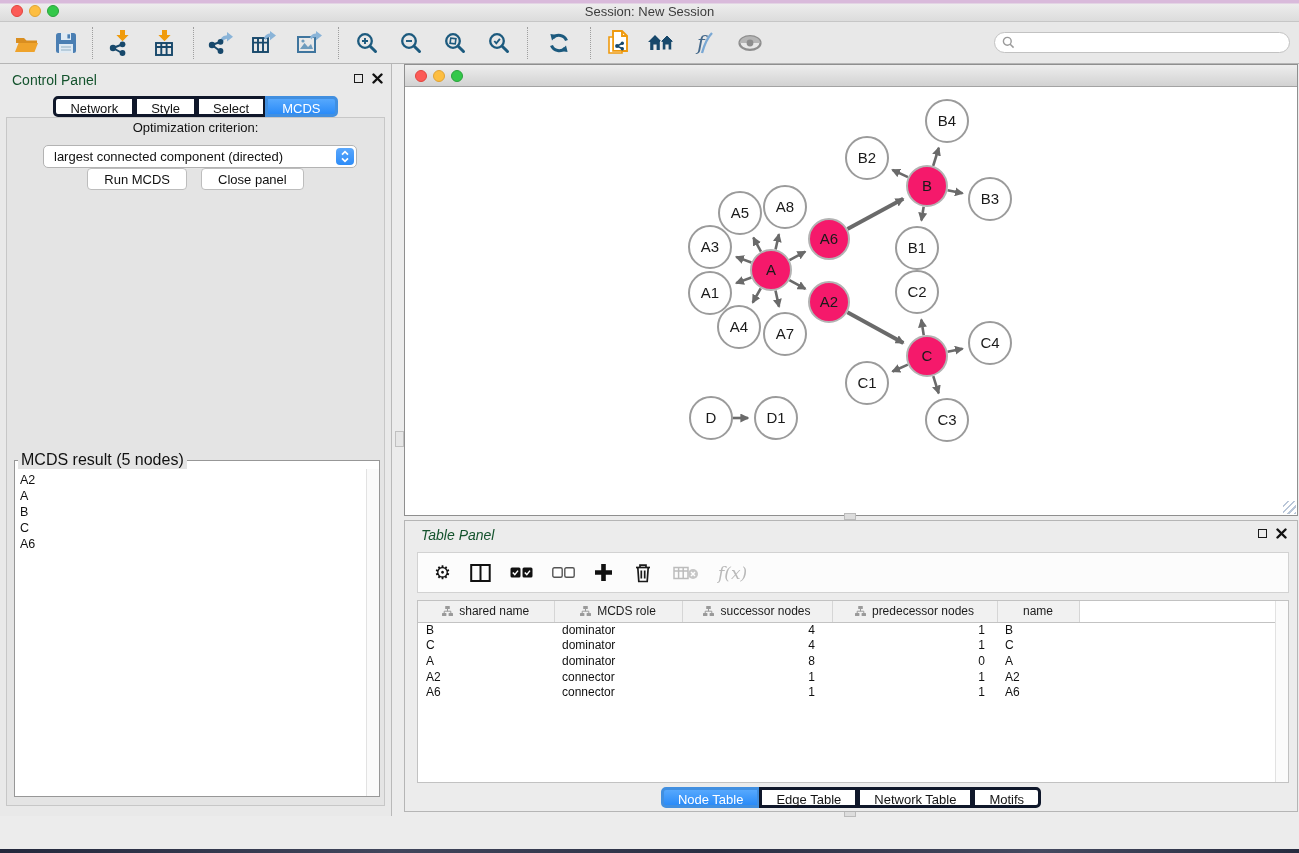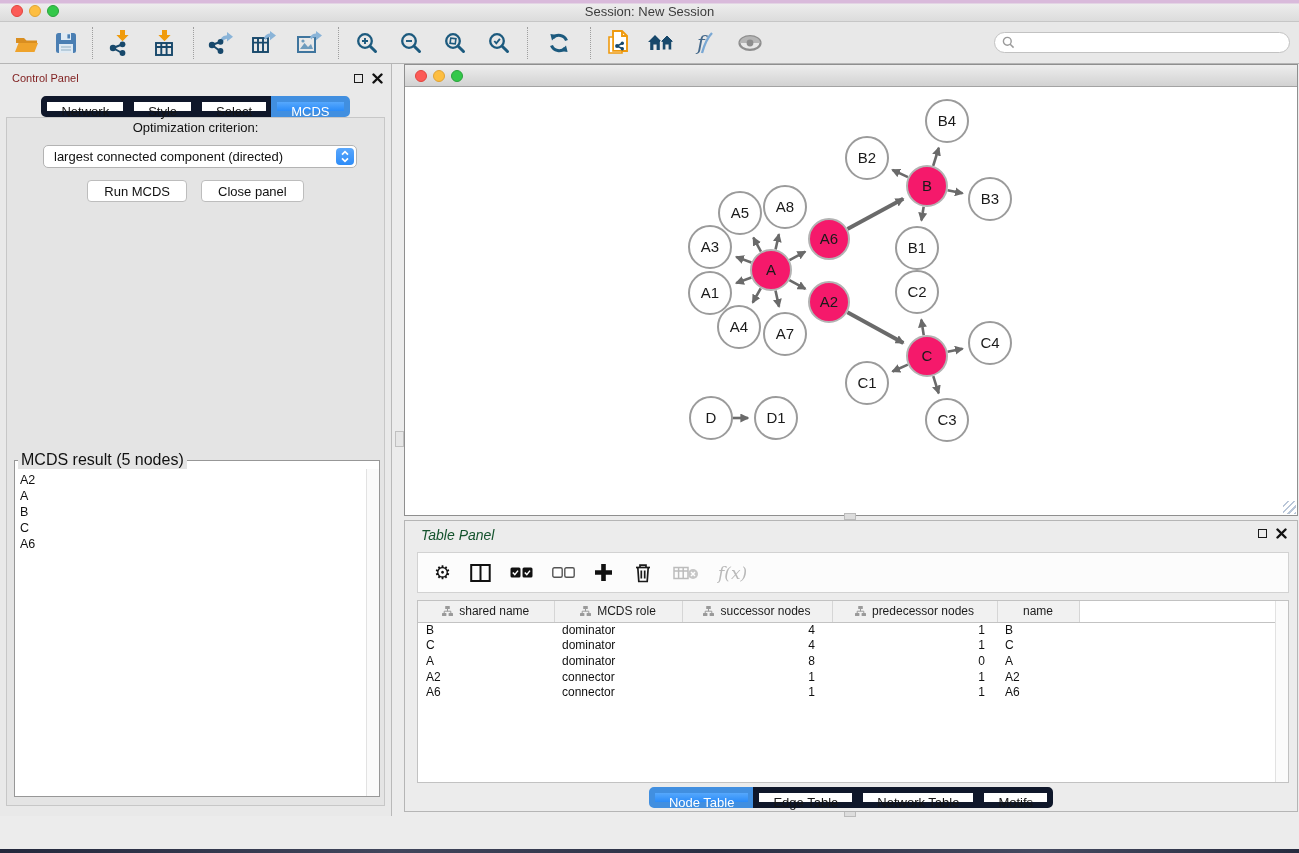--- a/index.html
+++ b/index.html
@@ -24,37 +24,37 @@
   .tb-btn { width:40px; height:36px; display:flex; align-items:center; justify-content:center; }
   .tb-sep { width:1px; height:32px; border-left:1px dotted #9e9e9e; margin:0 6px; }
   .search-box { margin-left:auto; margin-right:9px; width:296px; height:21px; background:#fff;
     border:1px solid #c2c2c2; border-radius:11px; display:flex; align-items:center; padding:0 7px; }
   .search-box input { border:none; outline:none; background:transparent; flex:1; font-size:12px;
     font-family:"Liberation Sans",sans-serif; color:#333; margin-left:4px; }
 
   
   .control-panel { position:absolute; left:0; top:64px; width:392px; height:752px;
     background:#e9e9e9; border-right:1px solid #b9b9b9; }
-  .cp-title { position:absolute; left:12px; top:8px; font-size:11px; color:#7f1d1d; }
+  .cp-title { position:absolute; left:12px; top:8px; font-size:14px; color:#14532d; }
   .panel-icons { position:absolute; right:8px; top:9px; display:flex; gap:9px; align-items:center; }
   .icon-float { width:9px; height:9px; border:1.5px solid #1a1a1a; background:transparent; }
   .cp-tabs { position:absolute; left:0; right:0; top:32px; display:flex; justify-content:center; z-index:3; }
-  .seg-tab { height:21px; line-height:19px; padding:0 14px; background:#fff; border:6px solid #0f172a;
+  .seg-tab { height:21px; line-height:19px; padding:0 14px; background:#fff; border:3px solid #0f172a;
     margin-left:-1px; font-size:13px; color:#141414; }
   .seg-tab:first-child { border-radius:5px 0 0 5px; margin-left:0; }
   .seg-tab:last-child { border-radius:0 5px 5px 0; }
   .seg-tab.active { background:linear-gradient(#56a8fd,#2a8bf8); border-color:#418fe0; color:#fff; }
   .cp-content { position:absolute; left:6px; right:6px; top:53px; bottom:10px;
     background:#e4e4e4; border:1px solid #c7c7c7; }
   .opt-label { margin-top:2px; text-align:center; font-size:13px; color:#111; }
   .criterion { position:relative; margin:10px 26px 0 36px; width:314px; height:23px; background:#fff;
     border:1px solid #b3b3b3; border-radius:5px; font-size:13px; color:#111; line-height:21px; padding-left:10px; }
   .criterion .stepper { position:absolute; right:2px; top:2px; width:18px; height:17px; border-radius:4px;
     background:linear-gradient(#5aa7fc,#2d8cf8); display:flex; flex-direction:column; align-items:center; justify-content:center; }
-  .btn-row { margin-top:12px; display:flex; justify-content:center; gap:14px; }
+  .btn-row { display:flex; justify-content:center; gap:14px; }
   .push-btn { height:22px; padding:0 16px; font-size:13px; color:#111; background:#fff;
     border:1px solid #bdbdbd; border-radius:4px; font-family:"Liberation Sans",sans-serif; }
   .result-fieldset { position:absolute; left:7px; right:4px; top:333px; bottom:8px;
     border:1px solid #979797; background:#fff; }
   .result-fieldset legend { font-size:16px; color:#111; background:#e4e4e4; padding:0 3px; margin-left:3px; }
   .result-list { position:absolute; left:0; right:14px; top:0; bottom:0; background:#fff;
     padding:3px 0 0 5px; overflow:hidden; }
   .result-item { font-size:12.5px; color:#111; line-height:16px; }
   .result-scroll { position:absolute; right:0; top:0; bottom:0; width:13px; background:#fafafa; border-left:1px solid #e2e2e2; }
 

